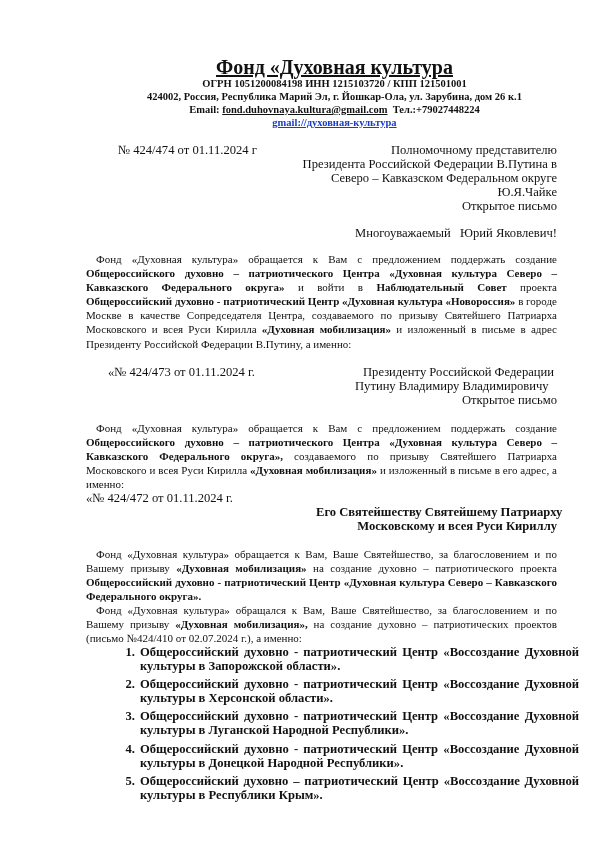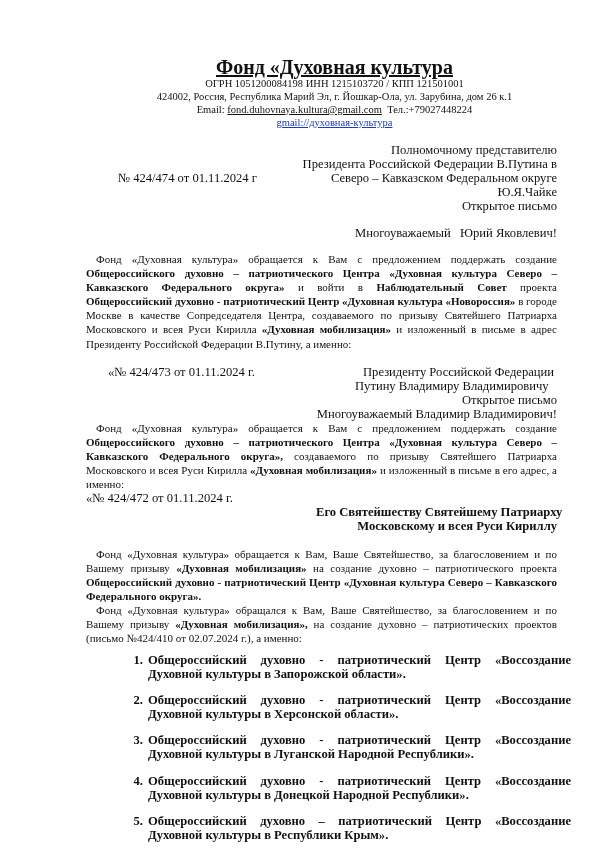--- a/index.html
+++ b/index.html
@@ -2,64 +2,63 @@
 <html><head>
 <meta charset="utf-8">
 <style>
   html, body { margin:0; padding:0; background:#ffffff; }
   body { width:601px; height:850px; position:relative; overflow:hidden;
          font-family:"Liberation Serif", "DejaVu Serif", serif; color:#111; }
   .page { position:absolute; left:0; top:0; width:482px; height:850px;padding-left:20px; }
   .abs { position:absolute; white-space:nowrap; }
   .title { left:0; width:601px; top:56px; text-align:center; font-size:20px; font-weight:bold;
            text-decoration:underline; line-height:22px; padding-left:68px; box-sizing:border-box; }
-  .hdr { left:0; width:601px; text-align:center; font-size:10.5px; line-height:13px; padding-left:68px; box-sizing:border-box; }
+  .hdr { left:0; width:601px; text-align:center; font-size:10.5px; line-height:13px; padding-left:68px; box-sizing:border-box;font-weight:bold; }
   .hdr a.email { color:#111; text-decoration:underline;text-align:center; }
   .hdr a.url { color:#1a3cc8; text-decoration:underline; }
   .t13 { font-size:12.6px; line-height:14px; }
   .right { text-align:right; }
   .center { text-align:right; }
   .para { position:absolute; left:86px; width:471px; font-size:11px; line-height:14.1px;
           text-align:justify; white-space:normal; }
   .para .ind { display:inline-block; width:10px; }
   .b { font-weight:bold; }
   ol.items { position:absolute; left:108px; width:449px; top:641px; margin:0; padding:0 0 0 26px;
              font-size:12.6px; line-height:14.1px; font-weight:bold; text-align:justify; }
-  ol.items li { margin:12px; padding-left:2px; }
+  ol.items li { margin:4px; padding-left:2px; }
 </style>
 </head>
 <body>
 
 <div class="page">
 
   <div class="abs title">Фонд «Духовная культура</div>
   <div class="abs hdr" style="top:77px;">ОГРН 1051200084198 ИНН 1215103720 / КПП 121501001</div>
   <div class="abs hdr" style="top:90px;">424002, Россия, Республика Марий Эл, г. Йошкар-Ола, ул. Зарубина, дом 26 к.1</div>
   <div class="abs hdr" style="top:103px;">
     <span>Email: </span><a class="email">fond.duhovnaya.kultura@gmail.com</a><span style="white-space:pre;">  Тел.:+79027448224</span>
   </div>
   <div class="abs hdr" style="top:116px;">
     <a class="url">gmail://духовная-культура</a>
   </div>
 
-  <div class="abs t13" style="left:118px; top:143px;margin-top:28px;">№ 424/474 от 01.11.2024 г</div>
+  <div class="abs t13" style="left:118px; top:143px;">№ 424/474 от 01.11.2024 г</div>
   <div class="abs t13 right" style="left:300px; width:257px; top:143px;">Полномочному представителю</div>
   <div class="abs t13 right" style="left:300px; width:257px; top:157px;">Президента Российской Федерации В.Путина в</div>
   <div class="abs t13 right" style="left:300px; width:257px; top:185px;">Ю.Я.Чайке</div>
   <div class="abs t13 right" style="left:300px; width:257px; top:171px;">Северо – Кавказском Федеральном округе</div>
   <div class="abs t13 center" style="left:86px; width:471px; top:199px; padding-left:20px; box-sizing:border-box;">Открытое письмо</div>
   <div class="abs t13 center" style="left:86px; width:471px; top:226px; padding-left:20px; box-sizing:border-box; white-space:pre;">Многоуважаемый   Юрий Яковлевич!</div>
 
   <div class="para" style="top:252px;"><span class="ind"></span><span>Фонд «Духовная культура» обращается к Вам с предложением поддержать создание </span><span class="b">Общероссийского духовно – патриотического Центра «Духовная культура  Северо – Кавказского Федерального округа»</span><span> и войти в </span><span class="b">Наблюдательный Совет</span><span> проекта </span><span class="b">Общероссийский духовно - патриотический Центр «Духовная культура «Новороссия»</span><span> в городе  Москве  в качестве Сопредседателя Центра, создаваемого  по призыву Святейшего Патриарха Московского и всея Руси Кирилла </span><span class="b">«Духовная мобилизация»</span><span> и изложенный в письме в адрес Президенту Российской Федерации В.Путину, а именно:</span></div>
 
   <div class="abs t13" style="left:108px; top:365px;">«№ 424/473 от 01.11.2024 г.</div>
   <div class="abs t13" style="left:363px; top:365px;">Президенту Российской Федерации</div>
   <div class="abs t13" style="left:355px; top:379px;">Путину Владимиру Владимировичу</div>
   <div class="abs t13 center" style="left:86px; width:471px; top:393px; padding-left:20px; box-sizing:border-box;">Открытое письмо</div>
-  <div class="abs t13 center" style="left:86px; width:471px; top:407px; padding-left:20px; box-sizing:border-box;">Многоуважаемый Владимир Владимирович!</div>
   <div class="para" style="top:421px;"><span class="ind"></span><span>Фонд «Духовная культура» обращается к Вам с предложением поддержать создание </span><span class="b">Общероссийского духовно – патриотического Центра «Духовная культура  Северо – Кавказского  Федерального округа»,</span><span> создаваемого  по призыву Святейшего Патриарха Московского и всея Руси Кирилла </span><span class="b">«Духовная мобилизация»</span><span> и изложенный в письме в его адрес, а именно:</span></div>
 
   <div class="abs t13" style="left:86px; top:491px;">«№ 424/472 от 01.11.2024 г.</div>
   <div class="abs t13 b" style="left:316px; top:505px;">Его Святейшеству Святейшему Патриарху</div>
   <div class="abs t13 b right" style="left:300px; width:257px; top:519px;">Московскому и всея Руси Кириллу</div>
   <div class="para" style="top:547px;"><span class="ind"></span><span>Фонд «Духовная культура» обращается  к Вам, Ваше Святейшество, за благословением и по Вашему призыву </span><span class="b">«Духовная мобилизация»</span><span>  на создание  духовно – патриотического проекта </span><span class="b">Общероссийский духовно - патриотический Центр «Духовная  культура Северо – Кавказского  Федерального округа».</span></div>
   <div class="para" style="top:603px;"><span class="ind"></span><span>Фонд «Духовная культура» обращался  к Вам, Ваше Святейшество, за благословением и по Вашему призыву </span><span class="b">«Духовная мобилизация»,</span><span> на создание  духовно – патриотических проектов (письмо №424/410 от 02.07.2024 г.),  а именно:</span></div>
 
   <ol class="items">
     <li>Общероссийский духовно - патриотический Центр «Воссоздание Духовной культуры в Запорожской области».</li>

